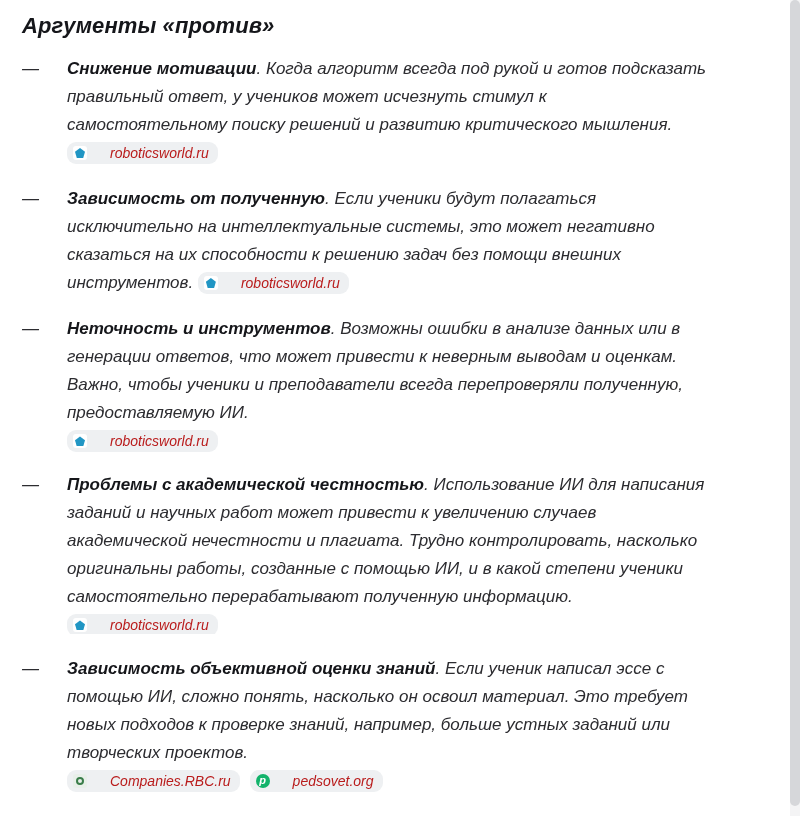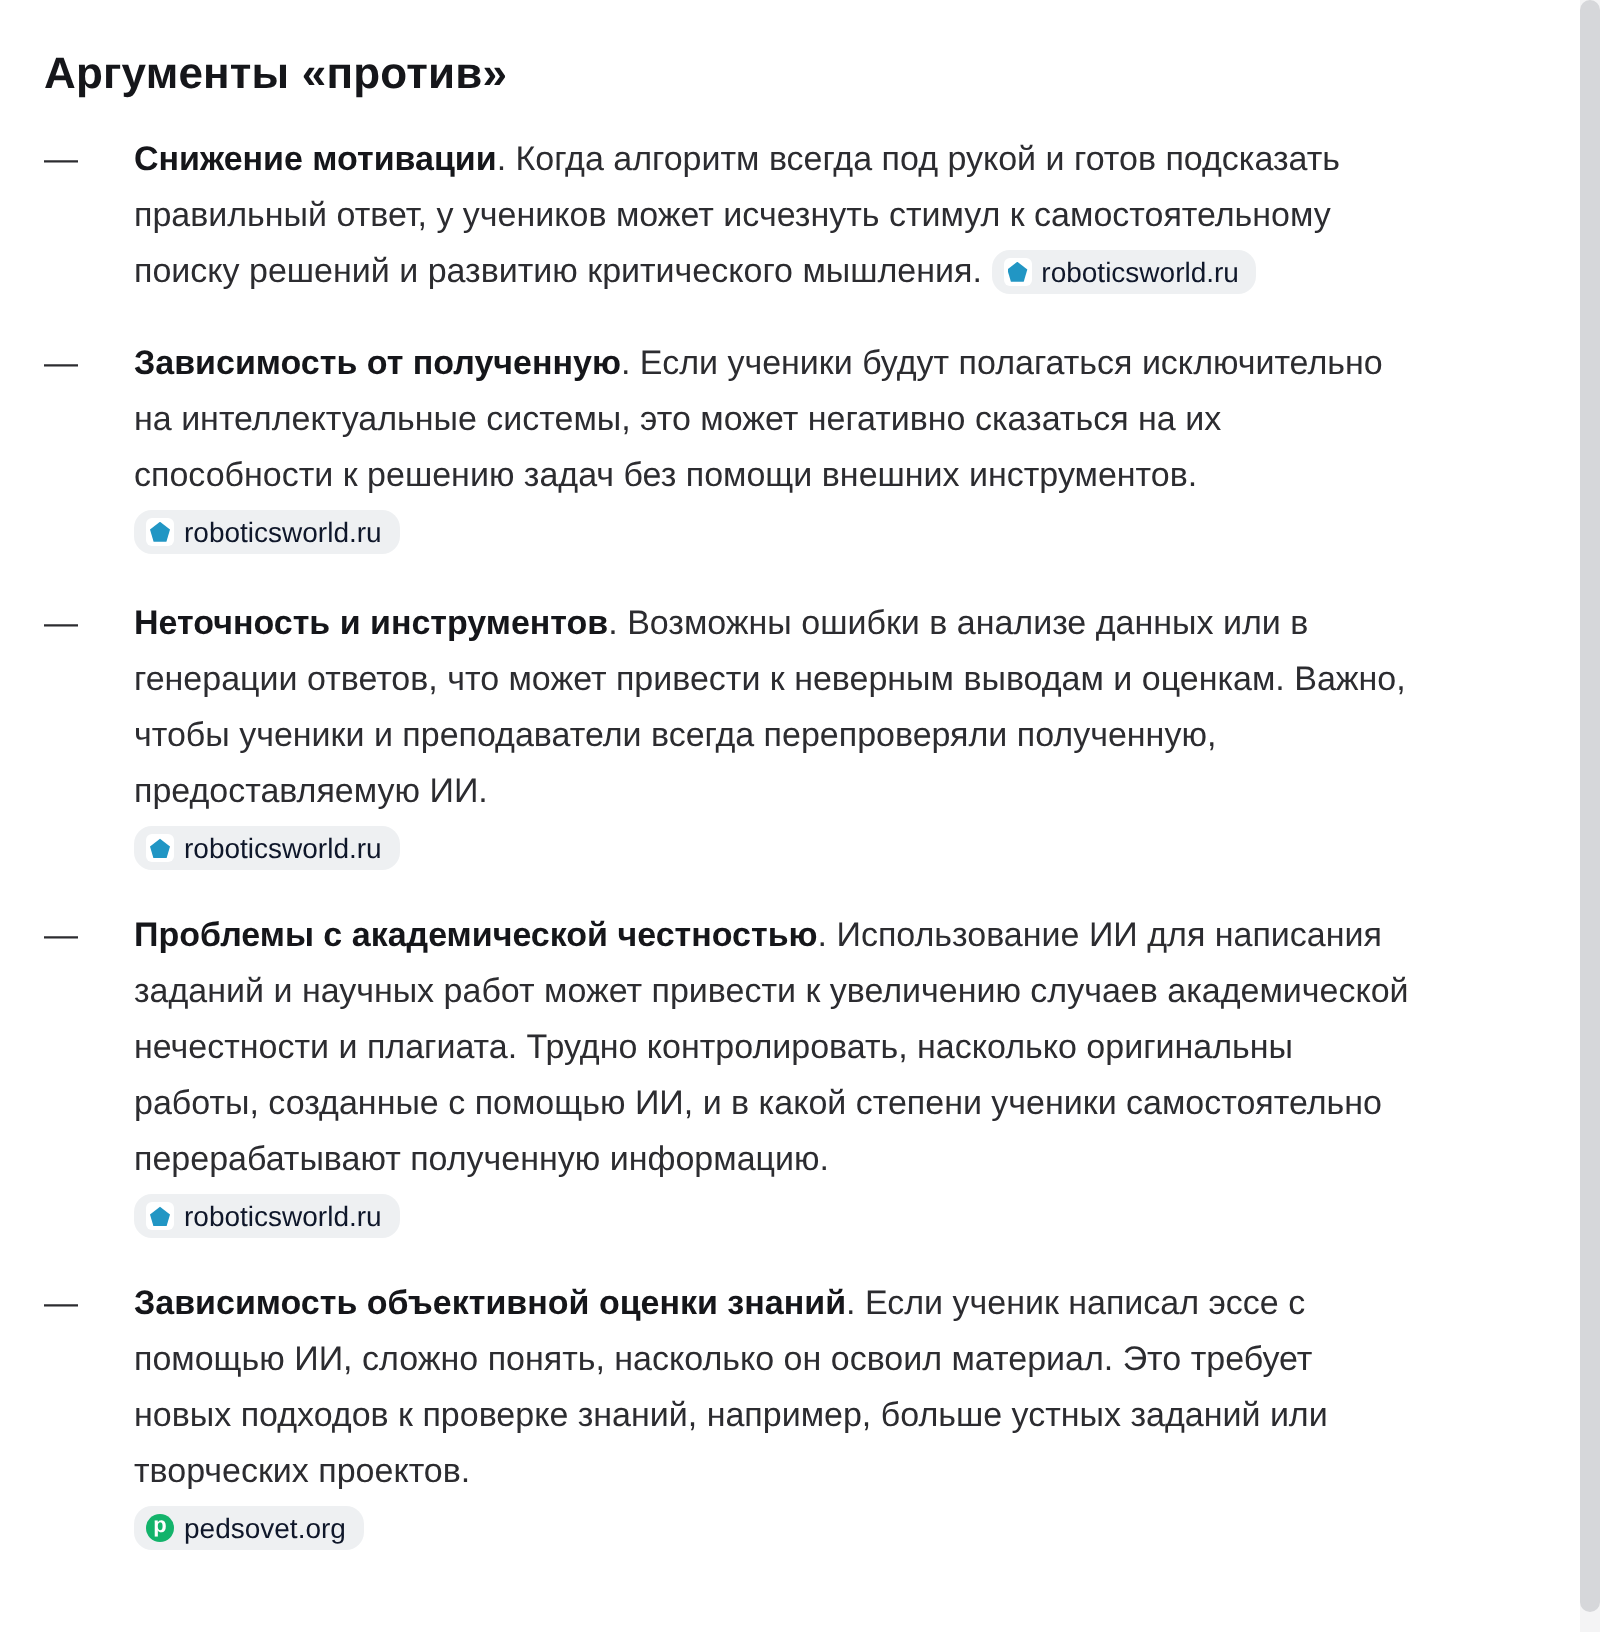--- a/index.html
+++ b/index.html
@@ -14,21 +14,22 @@
     color: #1c1c1e;
     -webkit-font-smoothing: antialiased;
     position: relative;
     overflow: hidden;
   }
   .page {
     position: relative;
     width: 800px;
     height: 640px;
     box-sizing: border-box;
-    padding: 24px 22px 10px 22px;
+    padding: 13px 22px 10px 22px;
+    font-style: italic;
   }
   .content {
     width: 686px;
   }
   .heading {
     font-size: 22px;
     font-weight: bold;
     color: #15161a;
     letter-spacing: 0.1px;
     margin: 0 0 16px 0;
@@ -53,26 +54,26 @@
     color: #2c2c30;
     margin-left: 21px;
   }
   .item-body b {
     font-weight: bold;
     color: #15161a;
   }
   .chip {
     display: inline-flex;
     align-items: center;
-    gap: 5px;
+    gap: 23px;
     background: #eef0f2;
     border-radius: 9px;
     padding: 2px 9px 2px 6px;
     font-size: 14px;
-    color: #0f172a;
+    color: #b91c1c;
     line-height: 18px;
     vertical-align: middle;
     position: relative;
     top: -1px;
     white-space: nowrap;
   }
   .chip-row {
     margin-top: 4px;
     display: flex;
     gap: 10px;
@@ -203,20 +204,24 @@
         </div>
       </div>
     </div>
 
     <div class="item">
       <div class="dash">—</div>
       <div class="item-body">
         <b>Зависимость объективной оценки знаний</b><span>. Если ученик написал эссе с помощью ИИ, сложно понять, насколько он освоил материал. Это требует новых подходов к проверке знаний, например, больше устных заданий или творческих проектов.</span>
         <div class="chip-row">
           <span class="chip">
+              <span class="favicon fav-rbc"></span>
+              <span>Companies.RBC.ru</span>
+            </span>
+          <span class="chip">
               <span class="favicon fav-pedsovet"></span>
               <span>pedsovet.org</span>
             </span>
         </div>
       </div>
     </div>
 
   </div>
 
   <div class="scrollbar-track">

